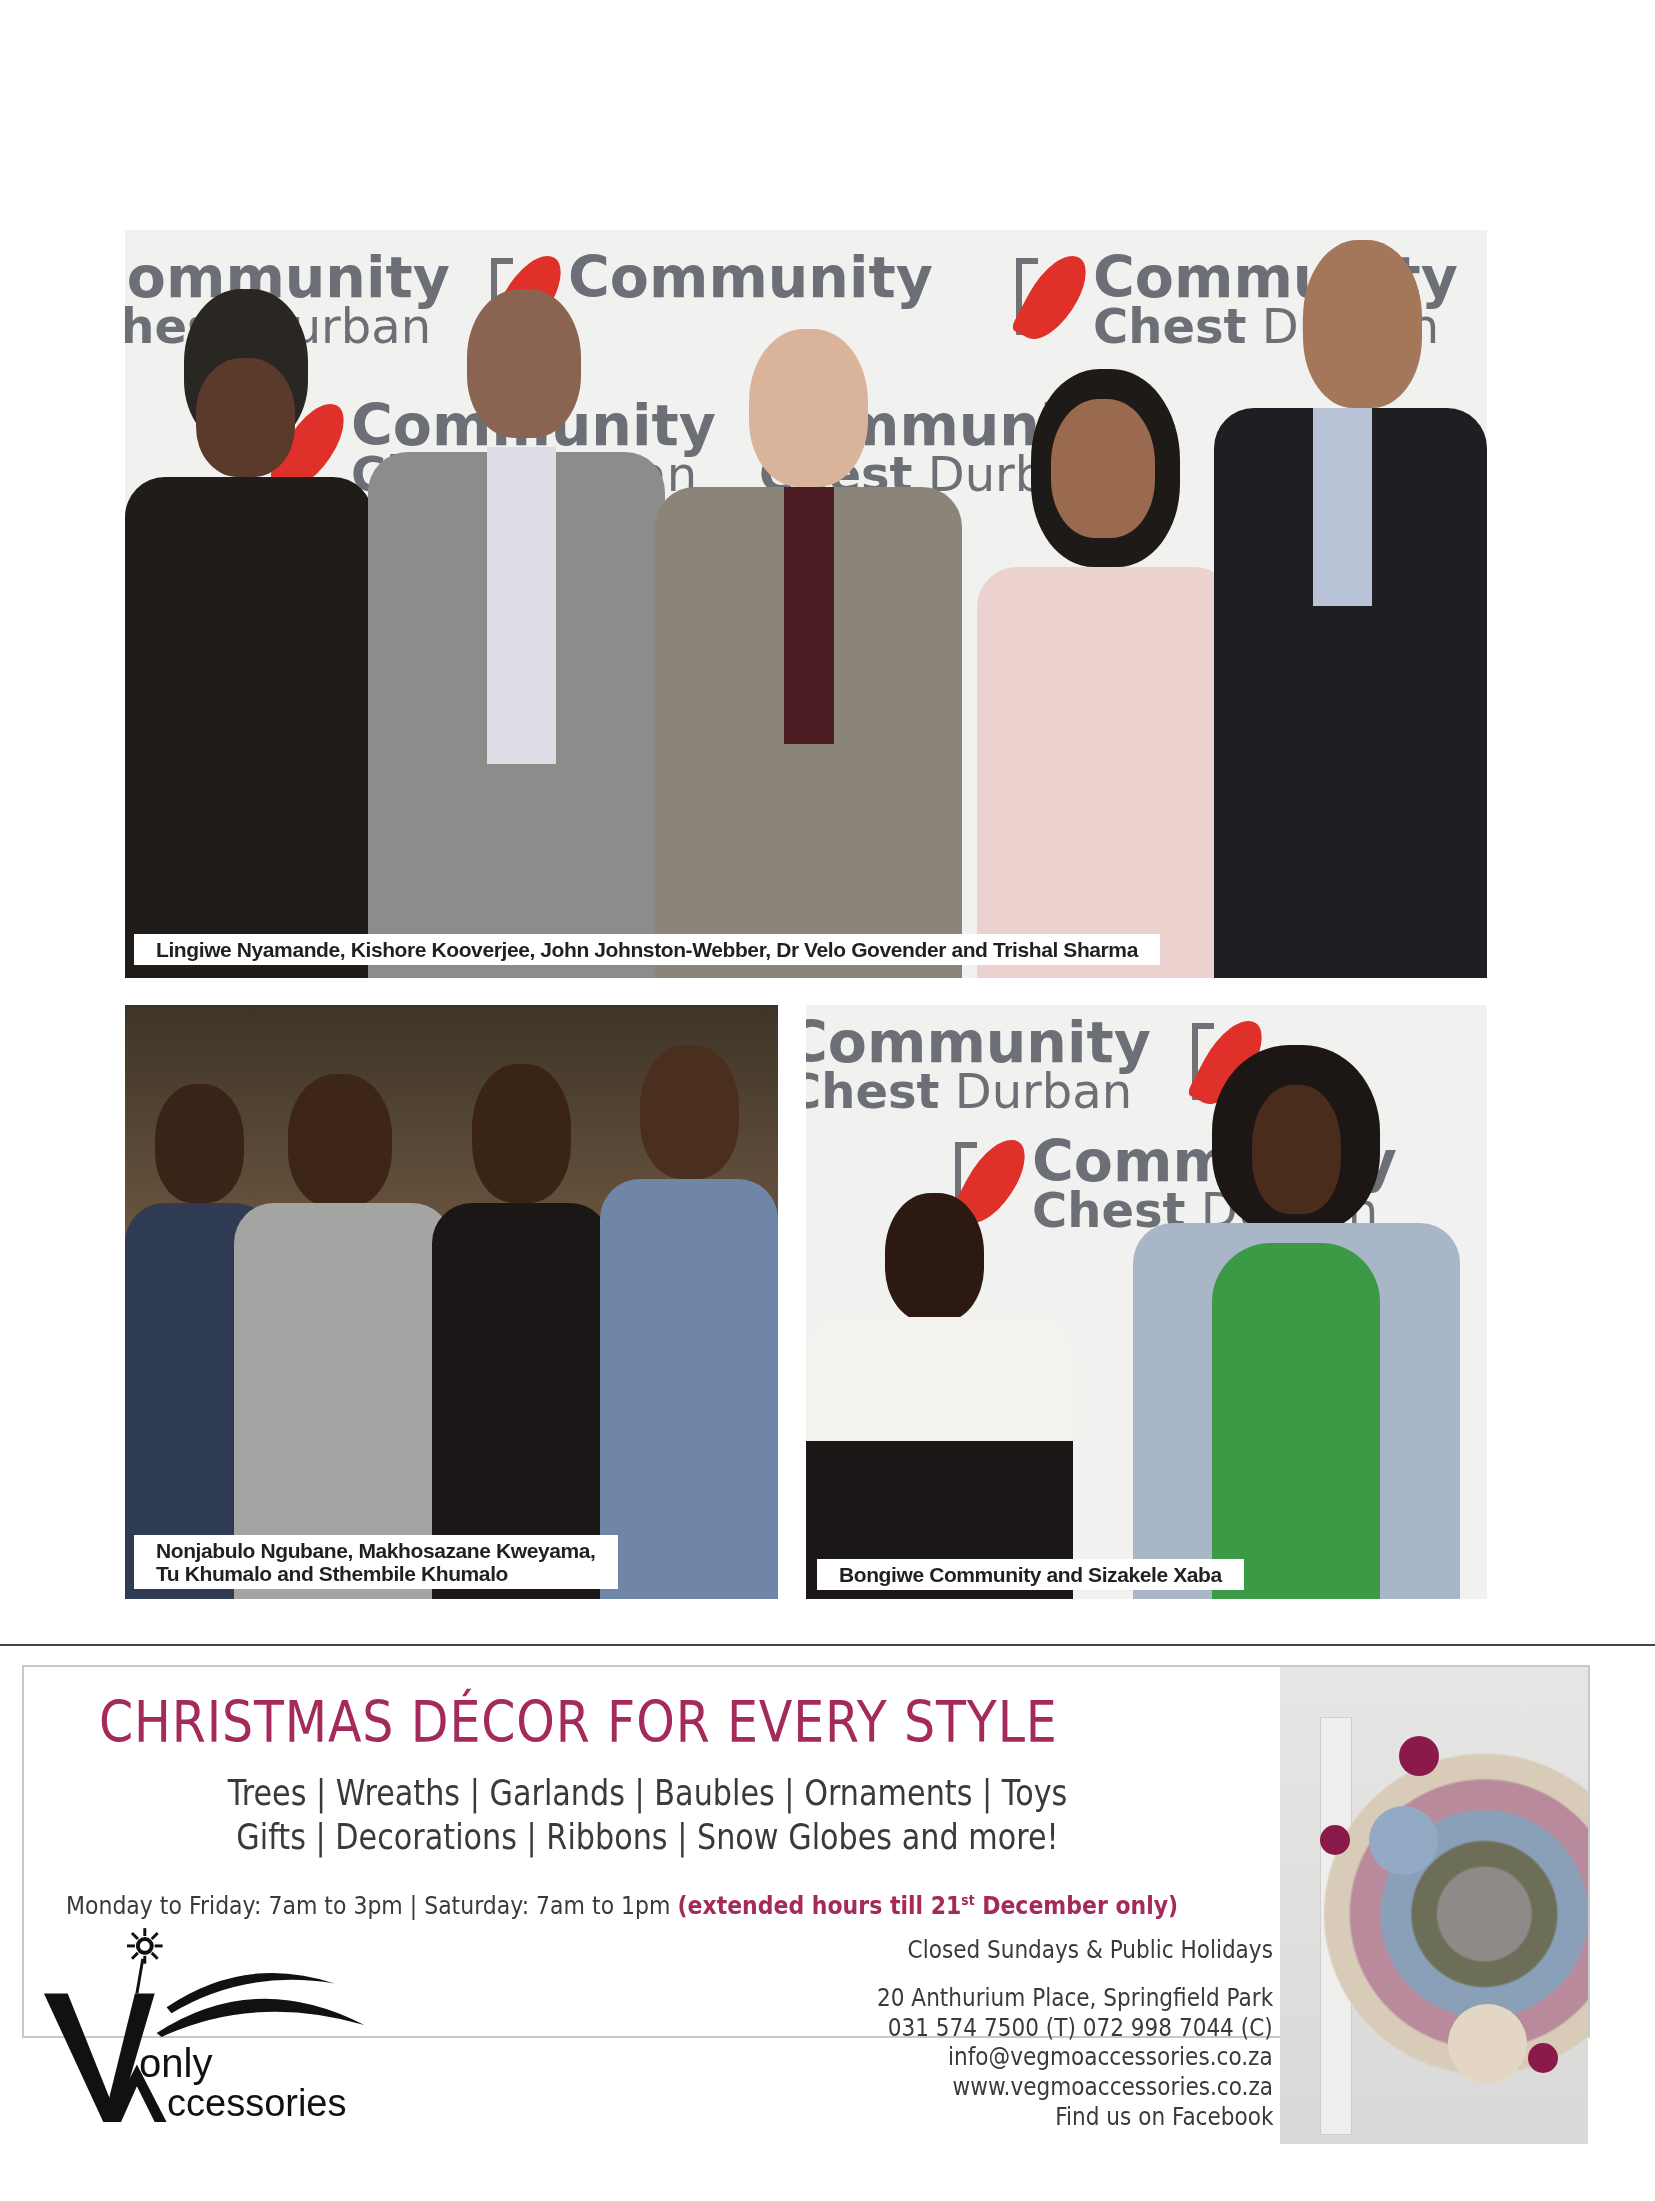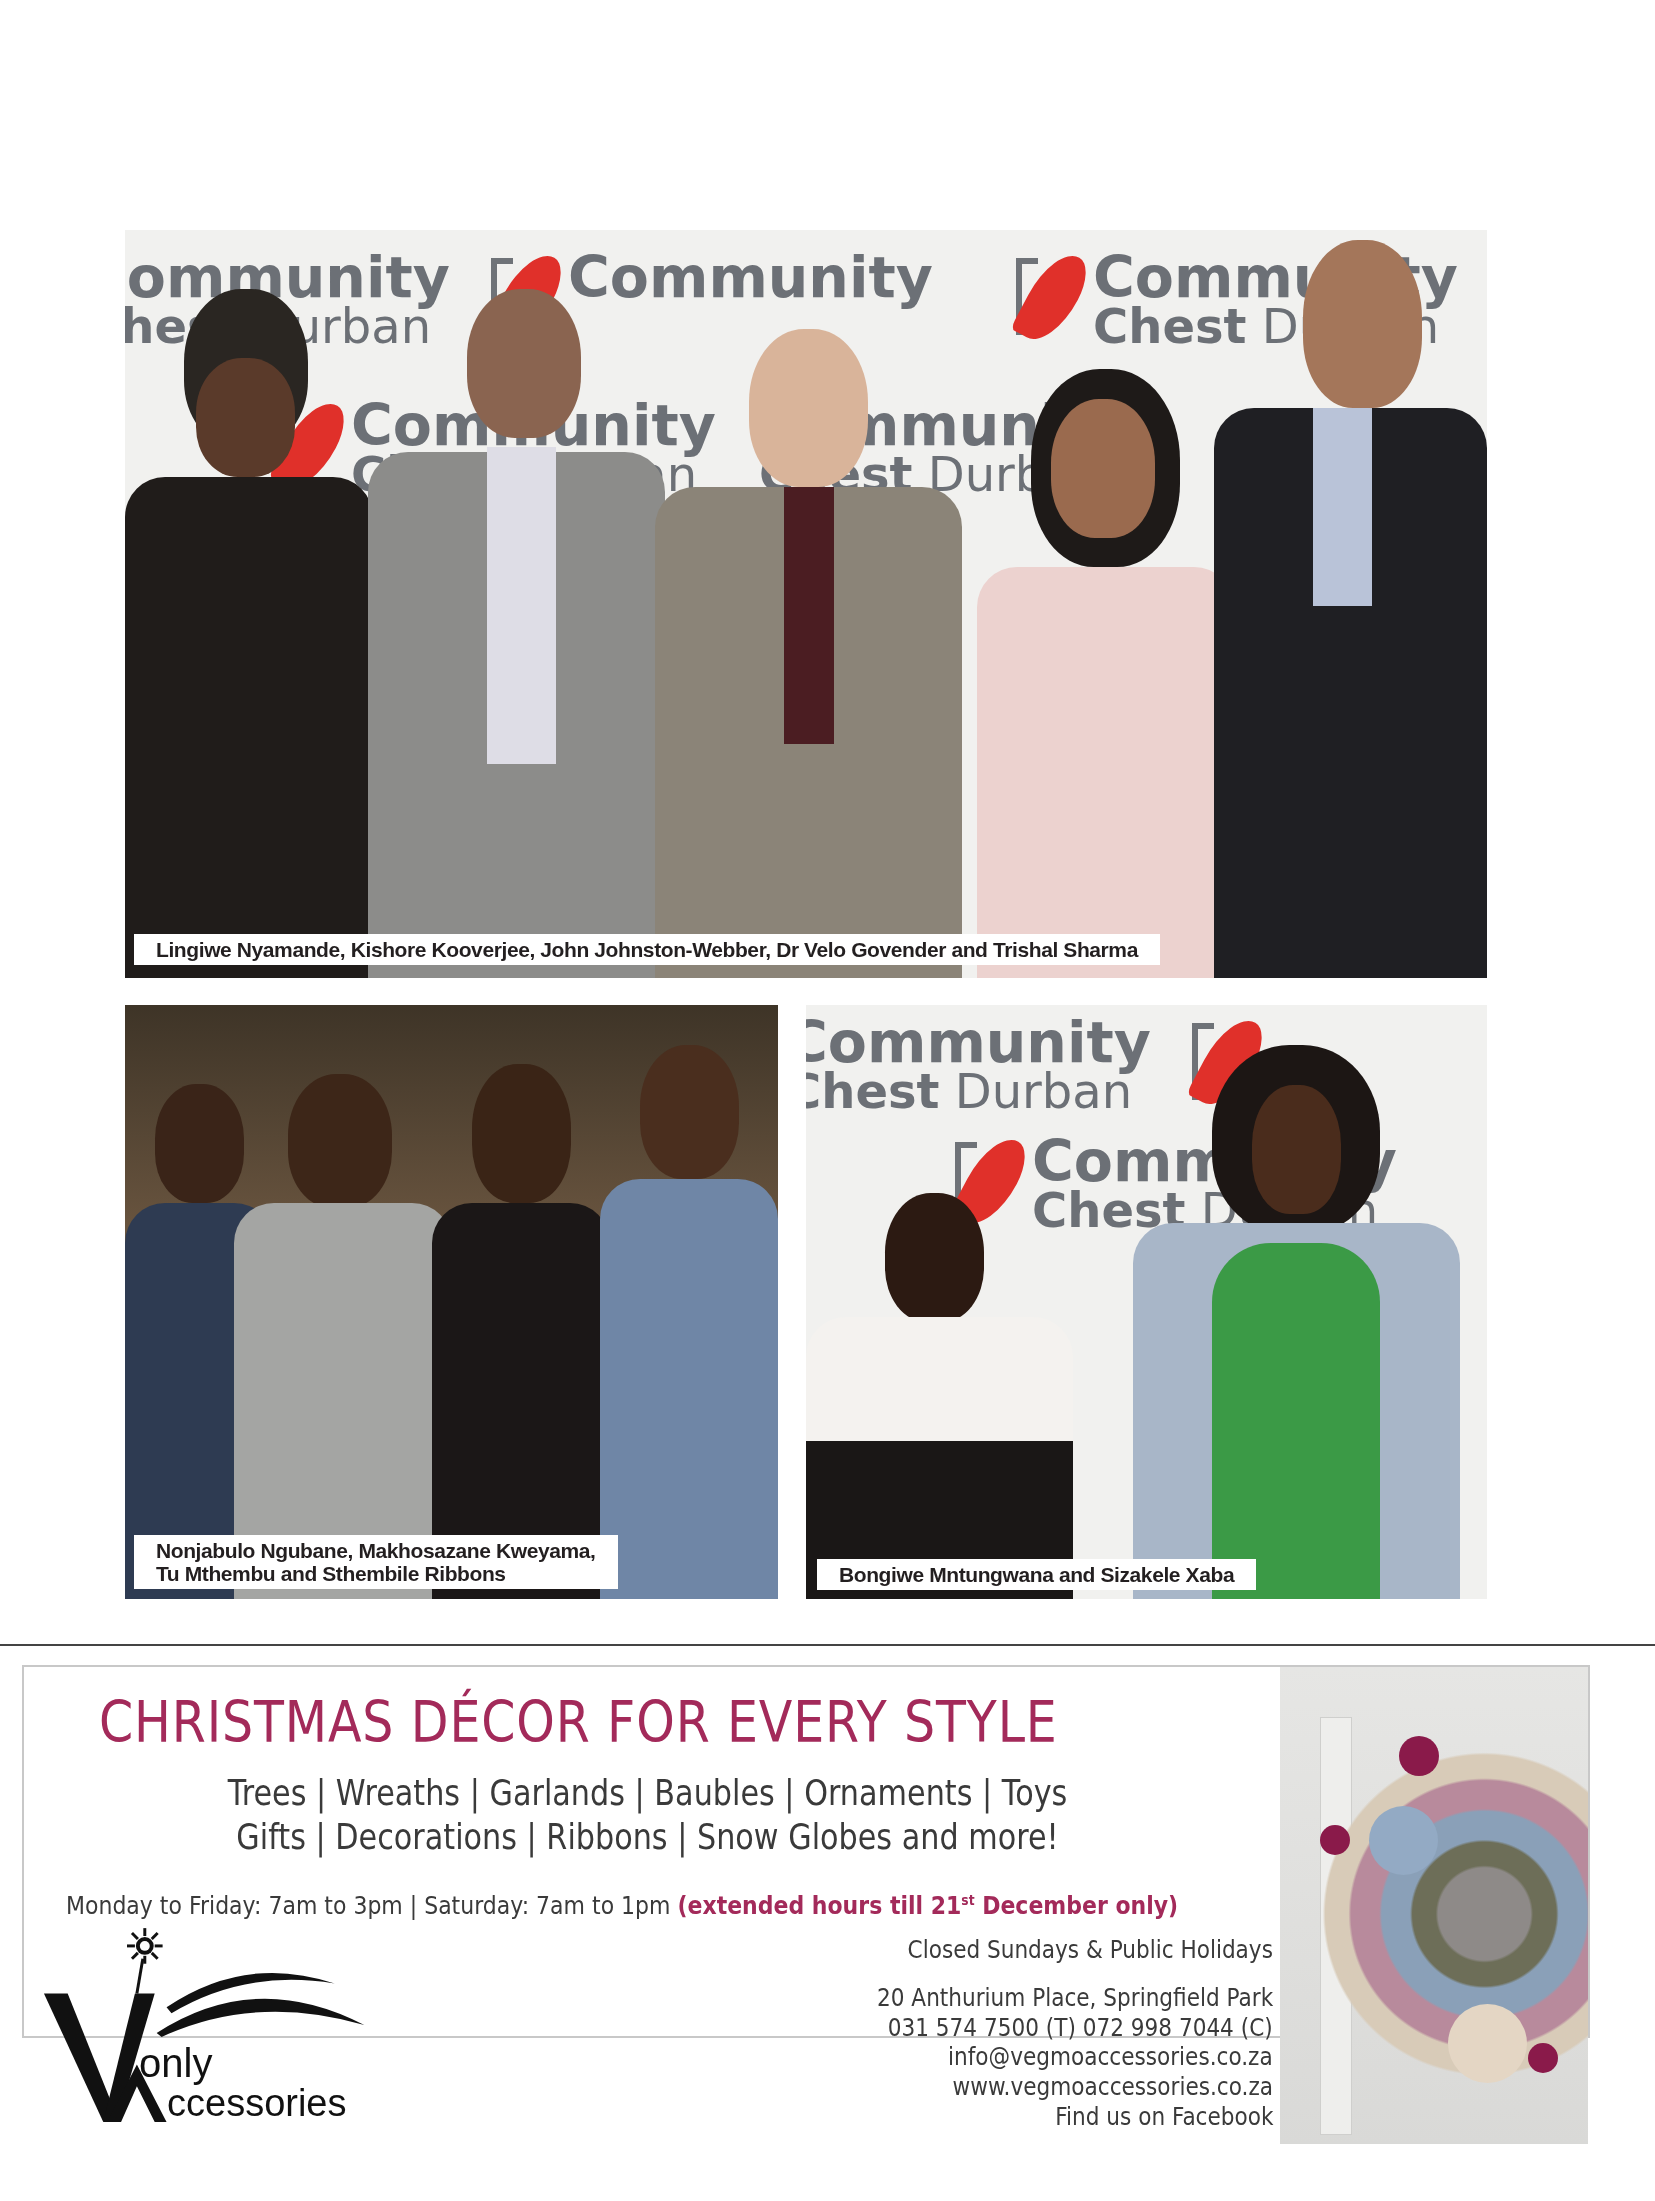--- a/index.html
+++ b/index.html
@@ -118,21 +118,21 @@
   <div class="person" style="left:307px;top:59px;width:178px;height:535px;">
     <div class="head" style="left:40px;top:0;width:99px;height:139px;background:#3a2416;"></div>
     <div class="body" style="left:0;top:139px;width:178px;height:396px;background:#1b1717;"></div>
   </div>
   <div class="person" style="left:475px;top:40px;width:178px;height:554px;">
     <div class="head" style="left:40px;top:0;width:99px;height:134px;background:#4a2e1e;"></div>
     <div class="body" style="left:0;top:134px;width:178px;height:426px;background:#6f86a6;"></div>
   </div>
   <div class="caption" style="left:9px;top:530px;">
     <div>Nonjabulo Ngubane, Makhosazane Kweyama,</div>
-    <div>Tu Mthembu and Sthembile Ribbons</div>
+    <div>Tu Khumalo and Sthembile Khumalo</div>
   </div>
 </div>
 
 <div class="photo" style="left:806px;top:1005px;width:681px;height:594px;">
   <div class="backdrop"></div>
   <div class="logo" style="left:-20px;top:10px;">
     <div class="words">
         <div class="w1">Community</div>
         <div class="w2"><b>Chest</b><span> Durban</span></div>
       </div>
@@ -157,21 +157,21 @@
     <div class="head" style="left:79px;top:0;width:99px;height:129px;background:#2c1a12;"></div>
     <div class="body" style="left:0;top:124px;width:267px;height:129px;background:#f4f2ef;"></div>
     <div class="body" style="left:0;top:248px;width:267px;height:158px;background:#1a1716;border-radius:0;"></div>
   </div>
   <div class="person" style="left:327px;top:40px;width:327px;height:554px;">
     <div class="head" style="left:79px;top:0;width:168px;height:188px;background:#1c1614;"></div>
     <div class="head" style="left:119px;top:40px;width:89px;height:129px;background:#4a2c1c;"></div>
     <div class="body" style="left:0;top:178px;width:327px;height:376px;background:#a8b6c8;"></div>
     <div class="body" style="left:79px;top:198px;width:168px;height:356px;background:#3b9a46;border-radius:59px 59px 0 0;"></div>
   </div>
-  <div class="caption" style="left:11px;top:554px;white-space:nowrap;">Bongiwe Mntungwana and Sizakele Xaba</div>
+  <div class="caption" style="left:11px;top:554px;white-space:nowrap;">Bongiwe Community and Sizakele Xaba</div>
 </div>
 
 <div class="rule"></div>
 
 <div class="ad">
   <div class="ad-title">CHRISTMAS DÉCOR FOR EVERY STYLE</div>
   <div class="ad-line" style="top:105px;">Trees | Wreaths | Garlands | Baubles | Ornaments | Toys</div>
   <div class="ad-line" style="top:149px;">Gifts | Decorations | Ribbons | Snow Globes and more!</div>
   <div class="hours">
     <span>Monday to Friday: 7am to 3pm | Saturday: 7am to 1pm</span>

